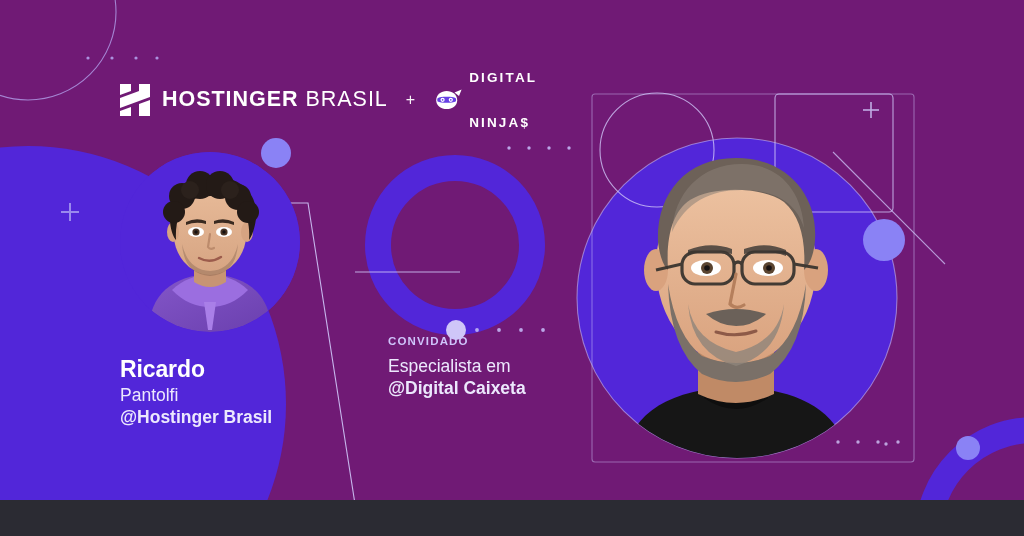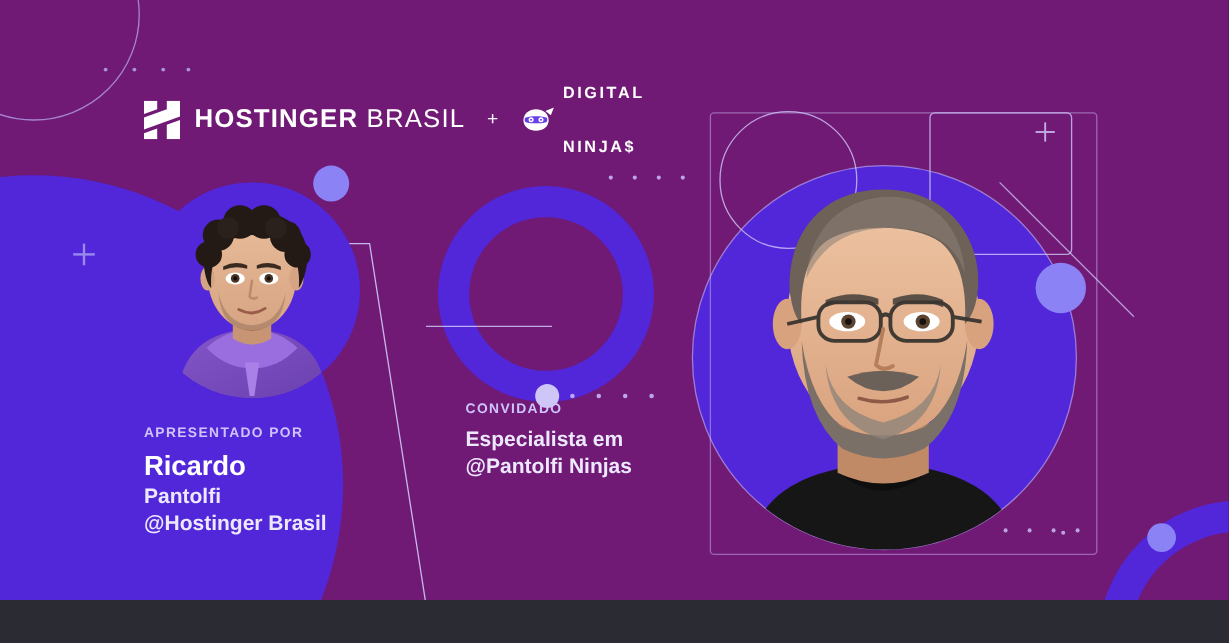--- a/index.html
+++ b/index.html
@@ -95,21 +95,21 @@
     color: #ffffff;
     font-size: 23px;
     font-weight: 700;
     line-height: 1.17;
     margin: 0 0 1px 0;
     letter-spacing: -0.005em;
   }
   .sp-role {
     color: #ece8fd;
     font-size: 17.5px;
-    font-weight: 700;
+    font-weight: 400;
     line-height: 1.27;
     margin: 0;
   }
   .sp-handle {
     color: #ece8fd;
     font-size: 17.5px;
     font-weight: 700;
     line-height: 1.27;
     margin: 0;
   }
@@ -355,25 +355,24 @@
         <path fill="#8e847b" opacity=".8" d="M96 206 Q100 256 144 268 Q188 256 192 206 Q186 244 144 254 Q102 244 96 206 Z"></path>
 
         <path fill="#6b6159" d="M114 216 Q144 206 174 216 Q160 228 144 228 Q128 228 114 216 Z"></path>
 
         <path fill="none" stroke="#8d5a48" stroke-width="3" stroke-linecap="round" d="M124 234 Q144 240 164 233"></path>
       </g>
     </svg>
   </div>
 
   <div class="speaker left">
-    <div class="kicker">APRESENTADO POR</div>
     <div class="sp-name">Ricardo</div>
     <div class="sp-role">Pantolfi</div>
     <div class="sp-handle">@Hostinger Brasil</div>
   </div>
 
   <div class="speaker right">
     <div class="kicker">CONVIDADO</div>
     <div class="sp-role">Especialista em</div>
-    <div class="sp-handle">@Pantolfi Ninjas</div>
+    <div class="sp-handle">@Digital Caixeta</div>
   </div>
 
 </div>
 
 </body></html>

